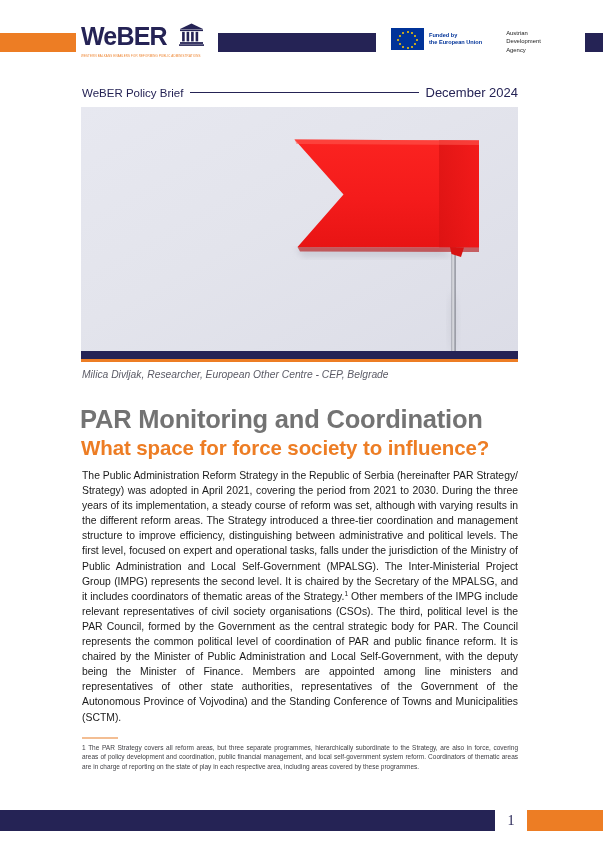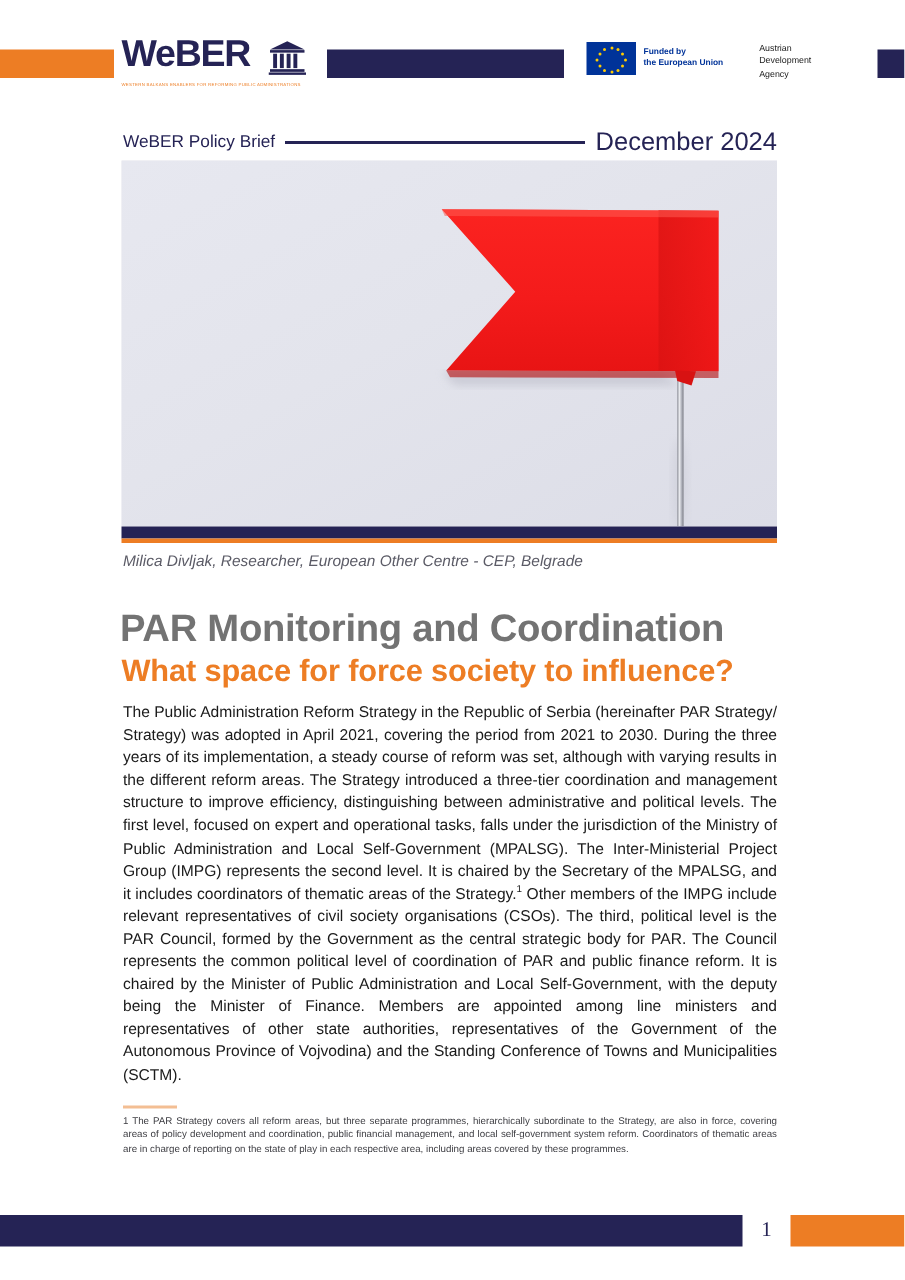--- a/index.html
+++ b/index.html
@@ -51,21 +51,21 @@
   
   .weber-logo {
     position: absolute;
     left: 81px;
     top: 23px;
     width: 132px;
     height: 42px;
   }
   .weber-wordmark {
     display: flex;
-    align-items: flex-end;
+    align-items: flex-start;
     gap: 12px;
     height: 27px;
   }
   .weber-text {
     font-family: "Liberation Sans", sans-serif;
     font-weight: bold;
     font-size: 25px;
     letter-spacing: -0.8px;
     color: #252355;
     line-height: 27px;
@@ -157,21 +157,21 @@
     font-size: 11.5px;
     color: #252355;
     white-space: nowrap;
   }
   .brief-rule {
     flex: 1;
     height: 1.4px;
     background: #252355;
   }
   .brief-date {
-    font-size: 17px;
+    font-size: 13px;
     color: #252355;
     white-space: nowrap;
   }
 
   
   .hero {
     position: absolute;
     left: 81px;
     top: 107px;
     width: 437px;

